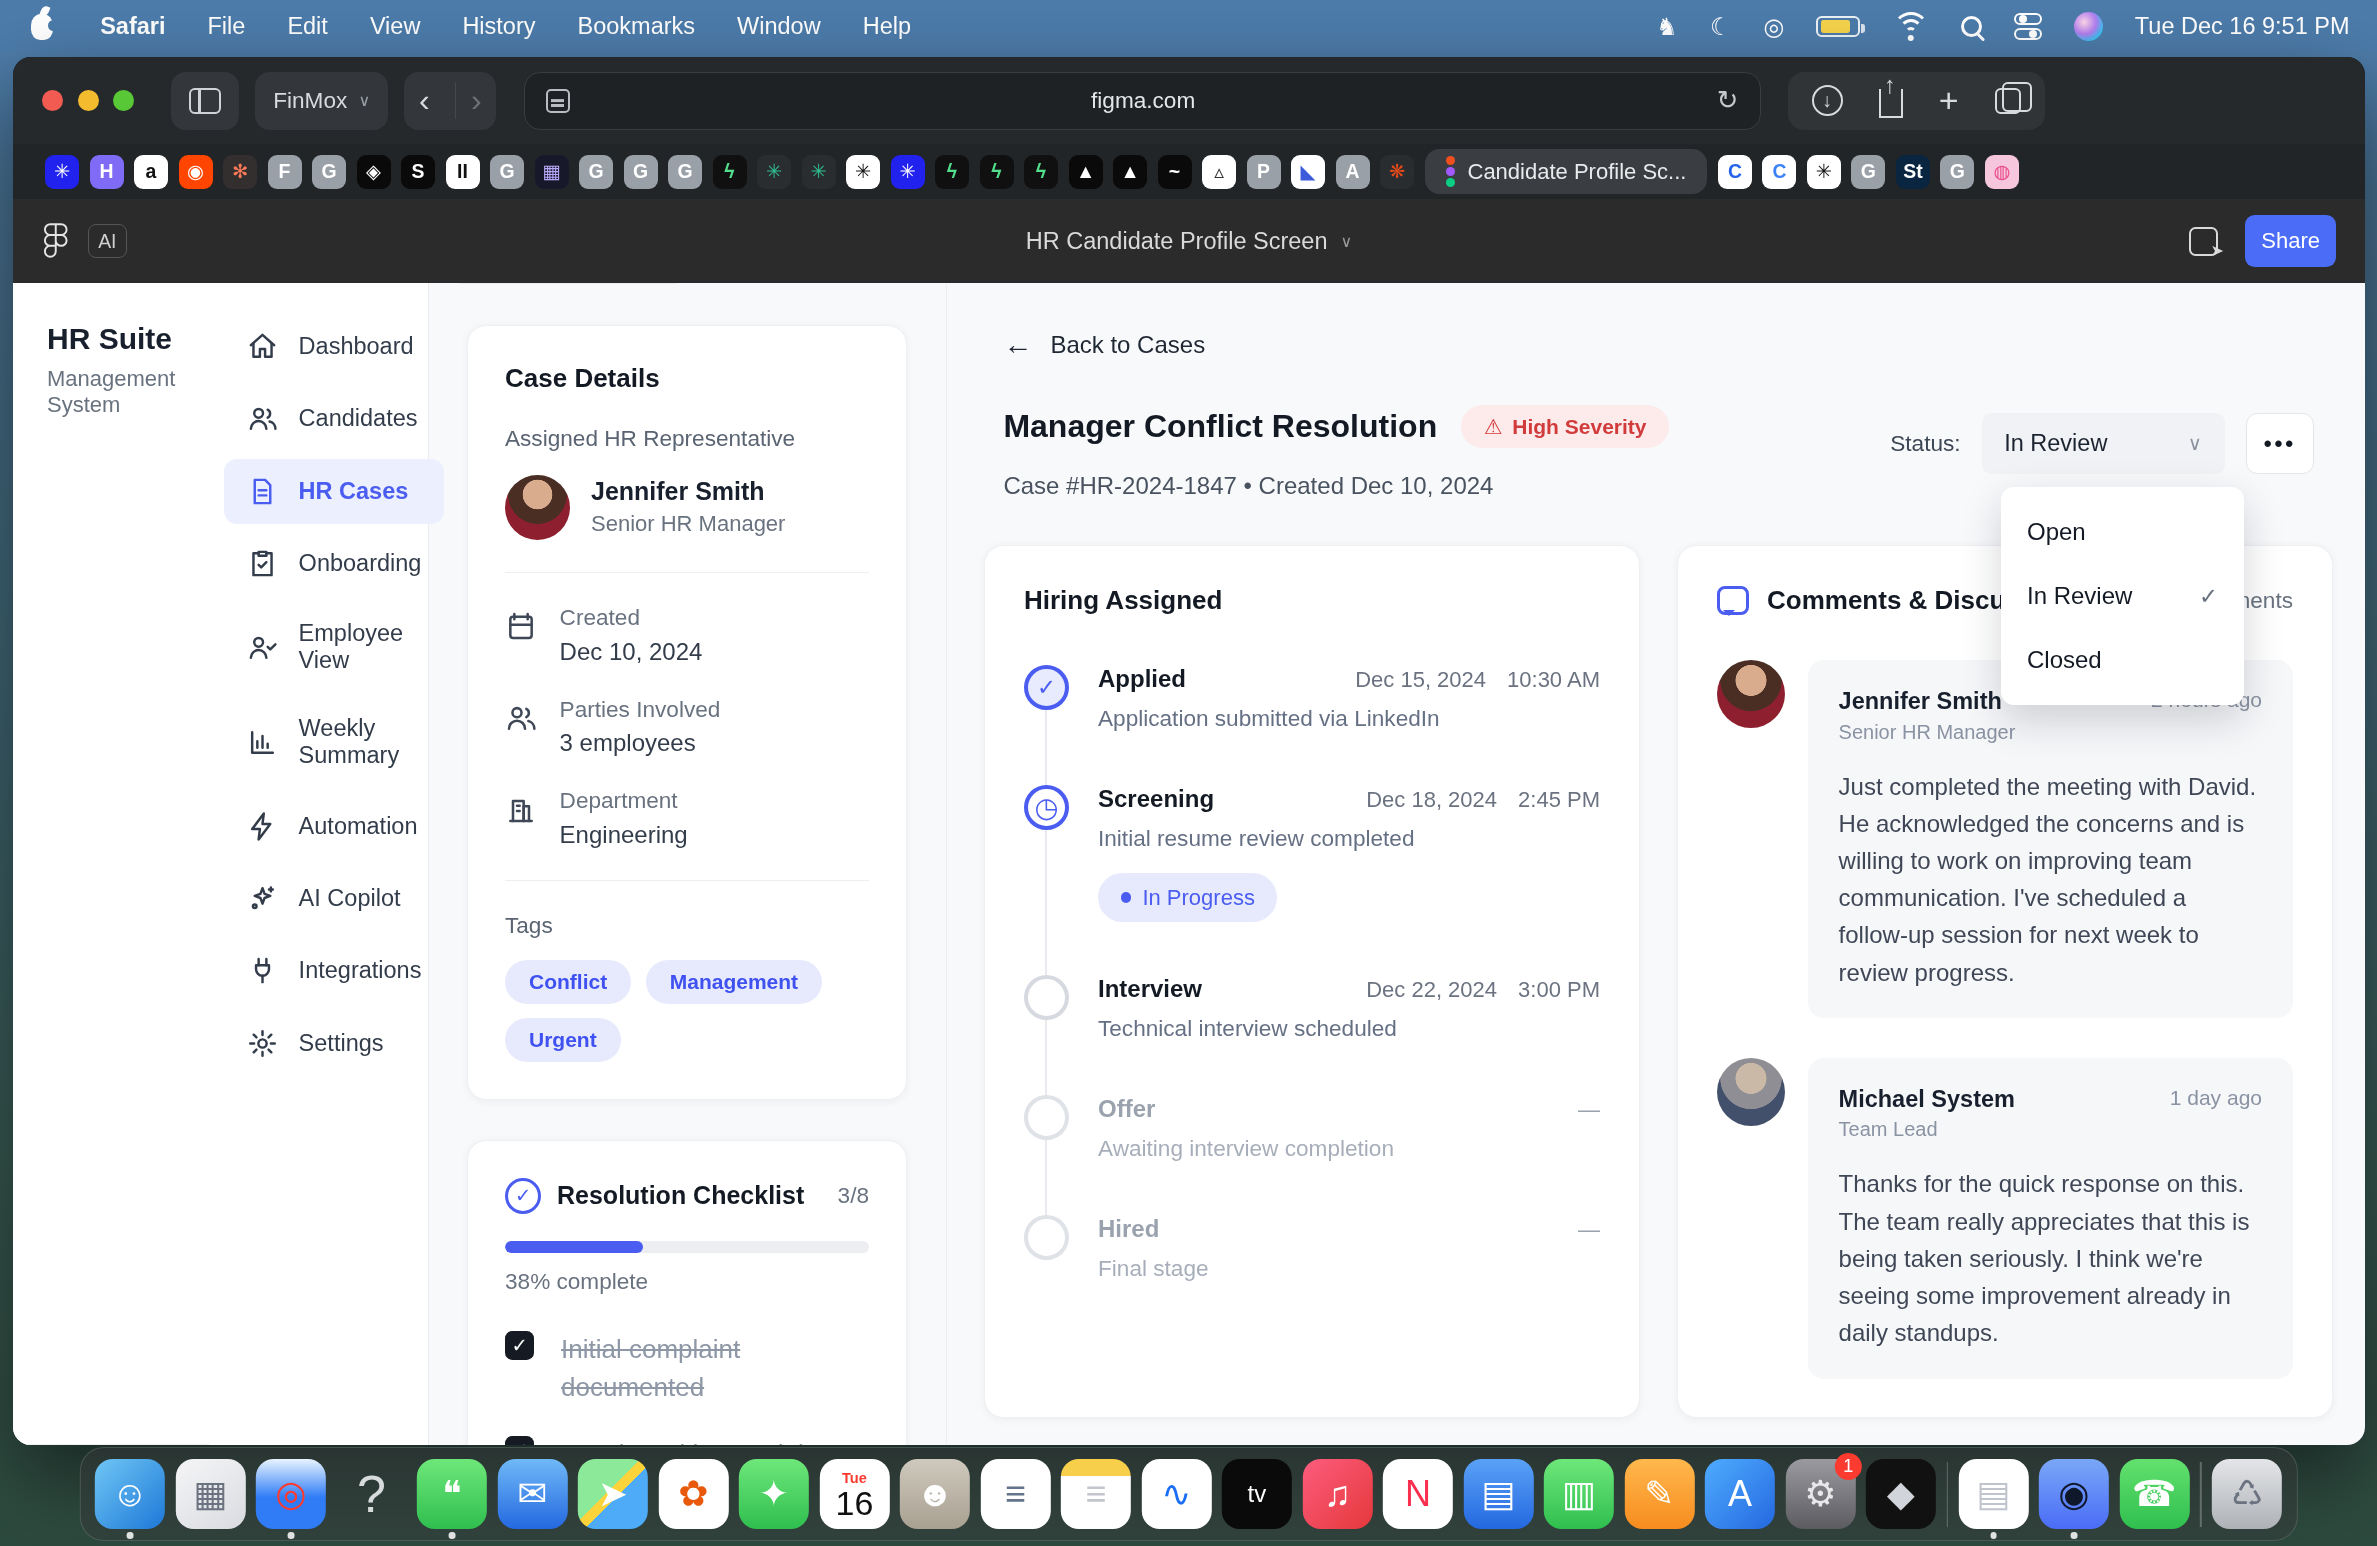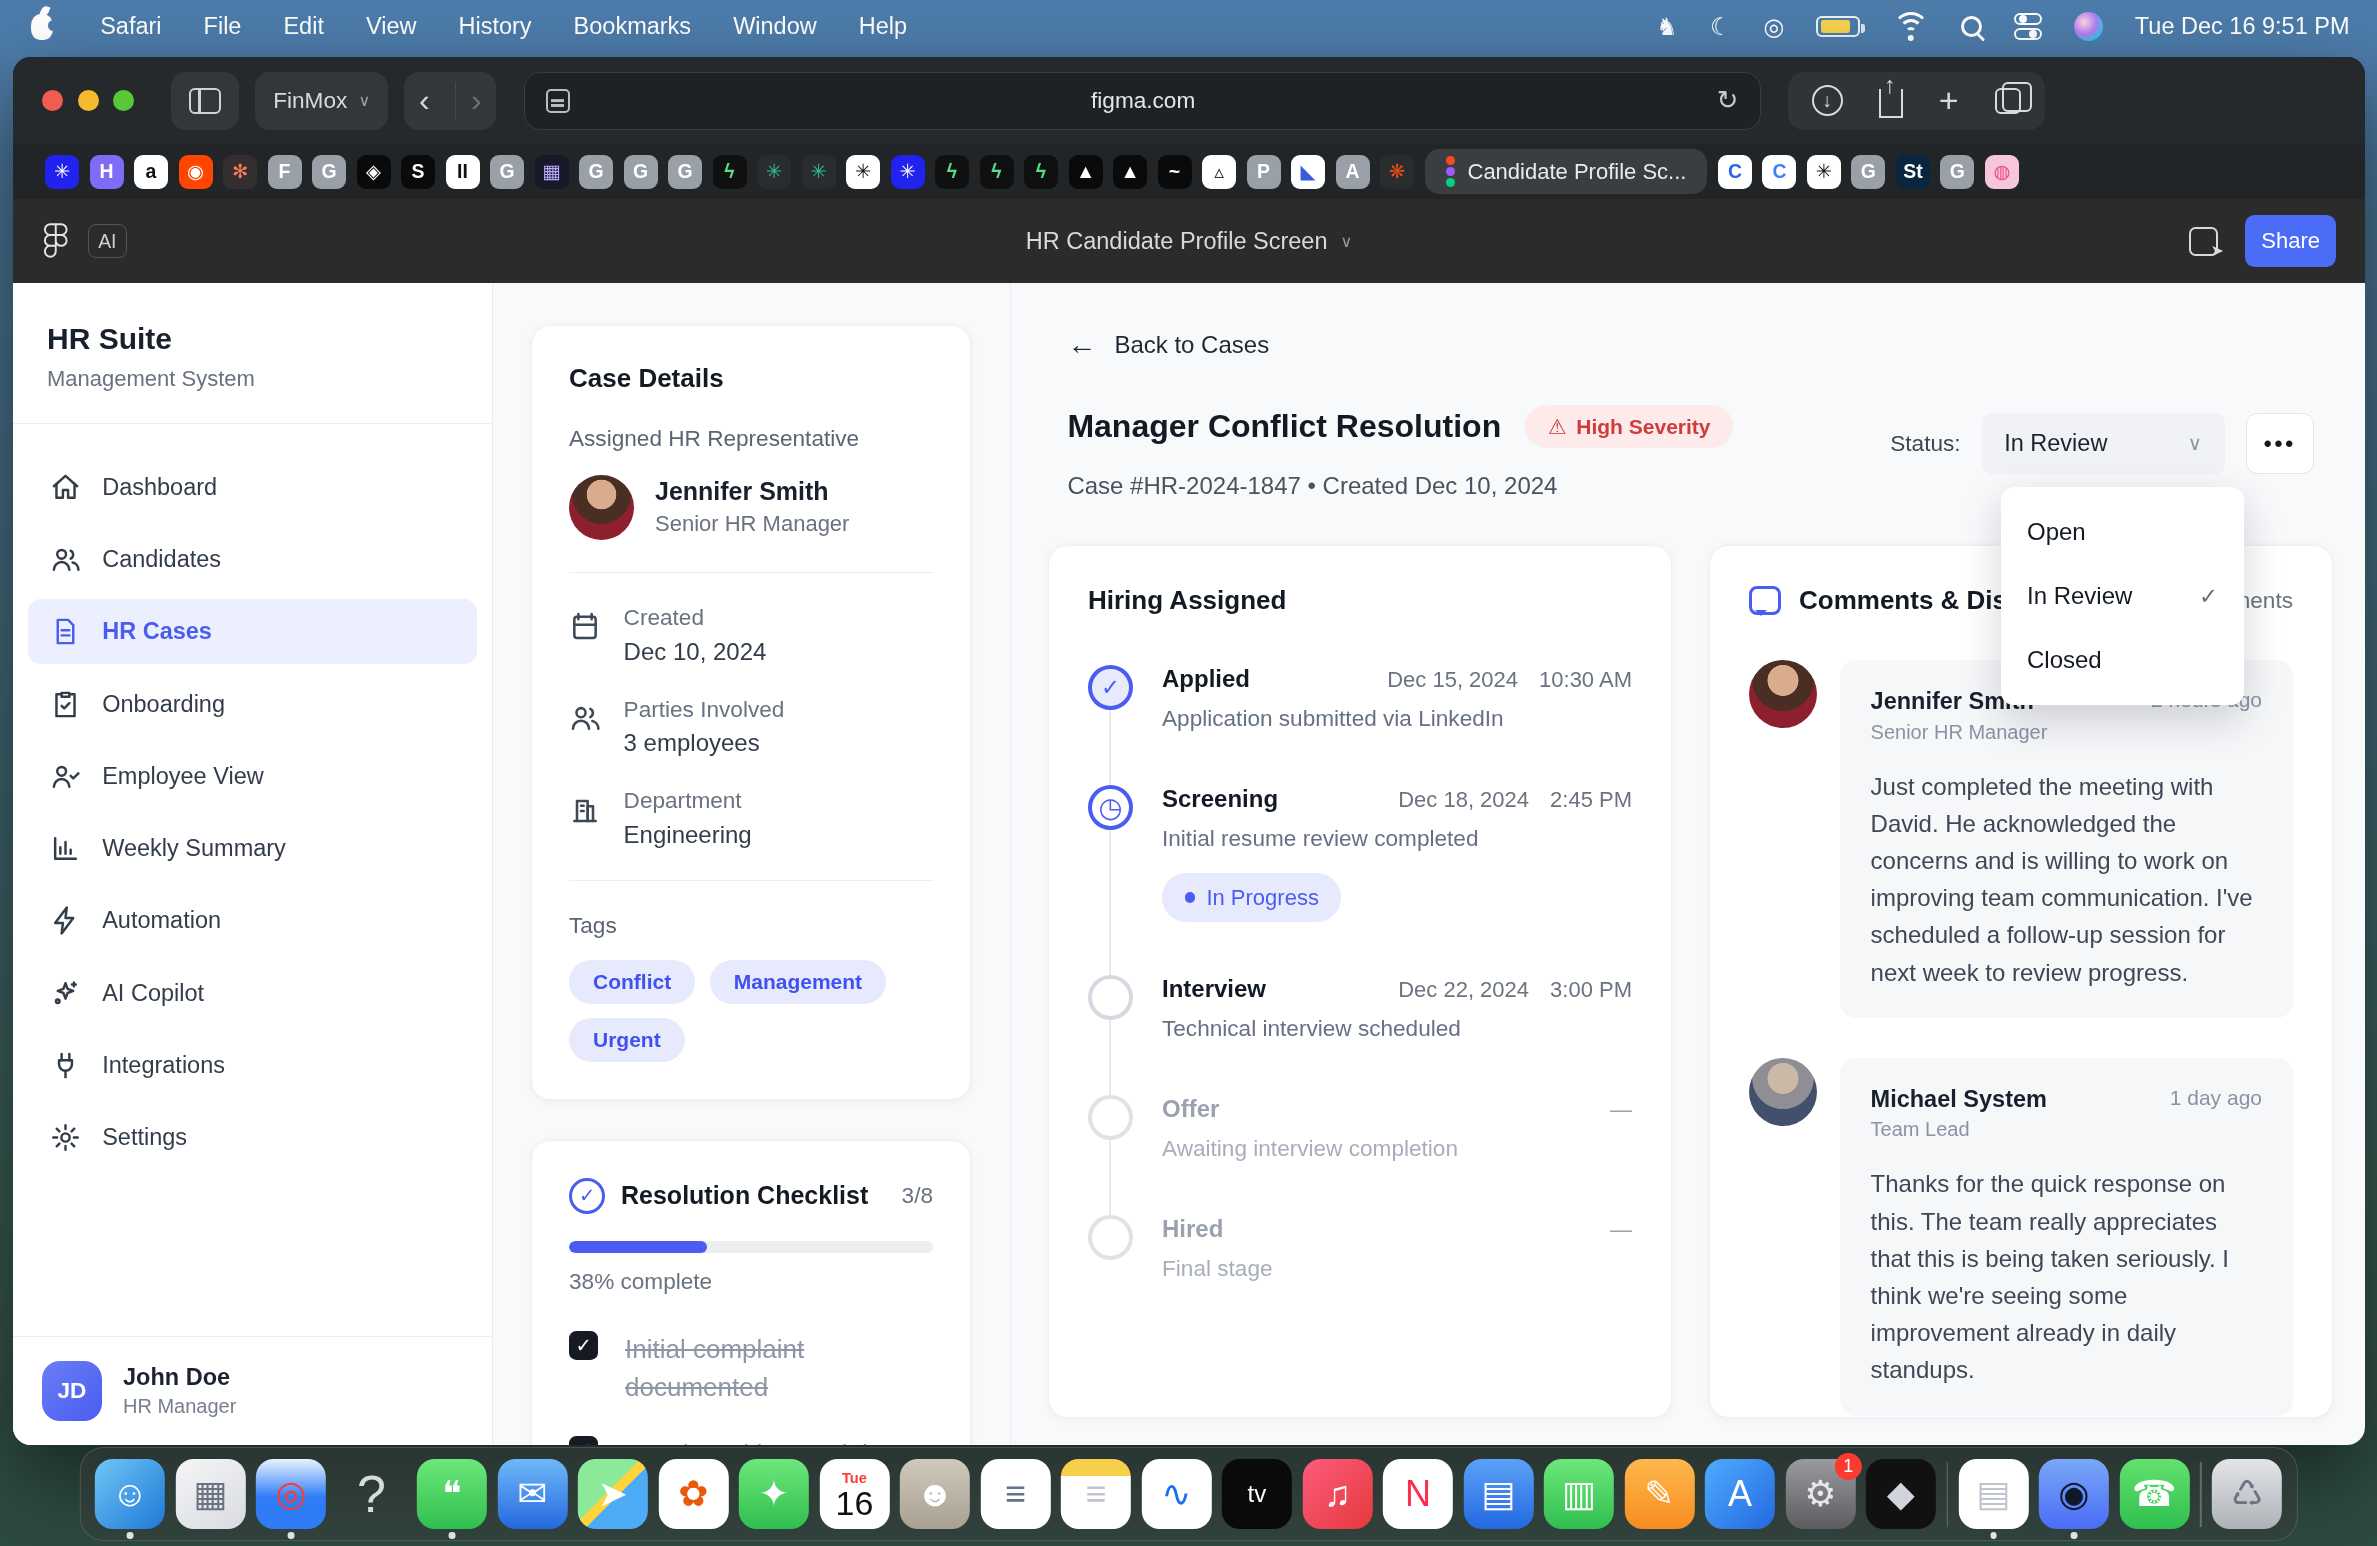--- a/index.html
+++ b/index.html
@@ -8,21 +8,21 @@
     font-family:"Liberation Sans","DejaVu Sans",sans-serif;
     background:linear-gradient(180deg,#5584a6 0%,#4d7ba8 4%,#47708f 14%,#3f6472 45%,#375850 75%,#2d4a3e 100%);
     position:relative; color:#1b2330;
   }
 
   
   .menubar { position:absolute; top:0; left:0; right:0; height:53px; background:rgba(77,124,171,.92);
     display:flex; align-items:center; padding:0 27.5px; color:#fff; font-size:23.5px; }
   .mb-left { display:flex; align-items:center; gap:6.5px; }
   .mb-item { padding:0 21px; font-weight:400; }
-  .mb-item.bold { font-weight:400; }
+  .mb-item.bold { font-weight:700; }
   .apple { width:22.6px; height:26px; background:#fff; border-radius:44% 44% 40% 40%; position:relative; margin:0 19.4px 0 3.2px; }
   .apple::before { content:""; position:absolute; top:-7.3px; left:10.5px; width:8px; height:9.7px; background:#fff; border-radius:60% 0 60% 0; transform:rotate(20deg); }
   .apple::after { content:""; position:absolute; top:6.5px; right:-5.7px; width:11.3px; height:11.3px; background:#4d7cab; border-radius:50%; }
   .mb-right { margin-left:auto; display:flex; align-items:center; gap:32px; }
   .mb-glyph { font-size:24px; }
   .batt { width:44px; height:21px; border:2.4px solid rgba(255,255,255,.9); border-radius:5.7px; position:relative; }
   .batt::before { content:""; position:absolute; inset:2.4px; right:8px; background:#f7d44c; border-radius:2.4px; }
   .batt::after { content:""; position:absolute; right:-6.5px; top:5.7px; width:4px; height:9.7px; background:rgba(255,255,255,.8); border-radius:0 2.4px 2.4px 0; }
   .wifi { position:relative; width:37px; height:29px; }
   .wifi i { position:absolute; left:50%; border:3.2px solid transparent; border-top-color:#fff; border-radius:50%; transform:translateX(-50%); }
@@ -79,21 +79,21 @@
   .figma-title { position:absolute; left:50%; transform:translateX(-50%); color:#d9d9d9; font-size:23.5px; display:flex; align-items:center; gap:13px; }
   .figma-title .chev { font-size:16px; color:#9a9a9a; }
   .figma-right { margin-left:auto; display:flex; align-items:center; gap:27.5px; }
   .flow-ic { width:29px; height:29px; border:2.4px solid #d9d9d9; border-radius:6.5px; position:relative; }
   .flow-ic::after { content:"➤"; position:absolute; right:-8px; bottom:-6.5px; color:#d9d9d9; font-size:16px; }
   .share-btn { background:#4a6cf7; color:#fff; font-size:22px; border-radius:9.7px; padding:13px 16px; }
 
   
   .app { flex:1; display:flex; background:#f8f9fb; overflow:hidden; }
 
-  .sidenav { width:480px; background:#fff; border-right:1.6px solid #e9ebee; display:flex; flex-direction:column; flex:none; }
+  .sidenav { width:416px; background:#fff; border-right:1.6px solid #e9ebee; display:flex; flex-direction:row; flex:none; }
   .sn-head { padding:39px 34px 31px; border-bottom:1.6px solid #edeef1; }
   .sn-title { font-size:30px; font-weight:700; color:#18202d; }
   .sn-sub { font-size:22px; color:#69727f; margin-top:9.7px; }
   .sn-nav { flex:1; padding:31px 14.6px 0; }
   .side-item { display:flex; align-items:center; gap:21px; padding:17px 22.6px; border-radius:13px; margin-bottom:7.3px;
     font-size:23.5px; color:#333c4a; }
   .side-item svg { width:31px; height:31px; flex:none; }
   .side-item.active { background:#eceffd; color:#4a5df0; font-weight:600; }
   .sn-user { border-top:1.6px solid #edeef1; padding:24px 29px; display:flex; align-items:center; gap:21px; }
   .sn-avatar { width:60px; height:60px; border-radius:18px; background:linear-gradient(135deg,#6b7df6,#4a5df0);

